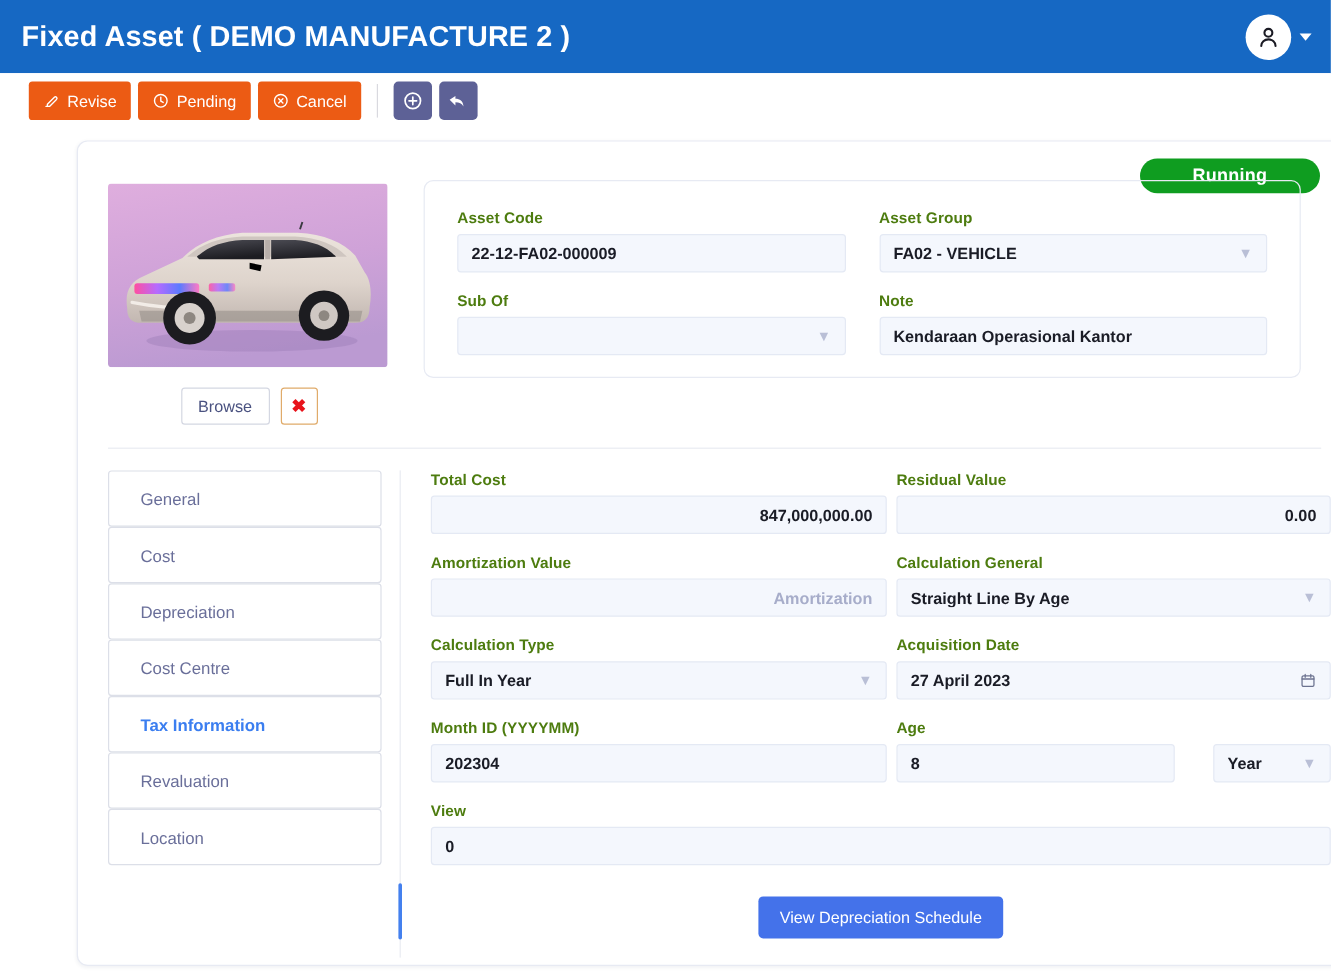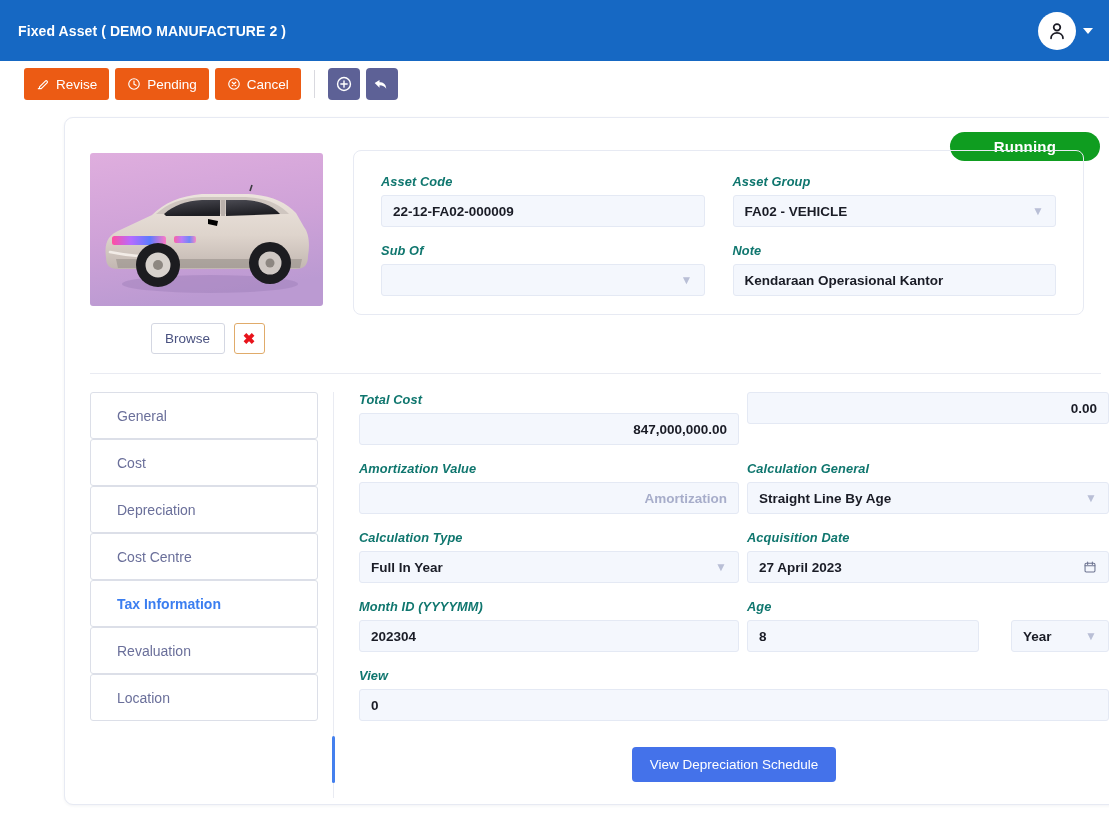--- a/index.html
+++ b/index.html
@@ -11,21 +11,21 @@
   }
 
   
   .appbar {
     position: absolute; left: 0; top: 0; width: 1109px; height: 61px;
     background: #1668c3;
     display: flex; align-items: center; justify-content: space-between;
     padding: 0 16px 0 18px;
   }
   .appbar-title {
-    color: #ffffff; font-size: 14px; font-weight: bold; letter-spacing: .1px;
+    color: #ffffff; font-size: 24px; font-weight: bold; letter-spacing: .1px;
   }
   .appbar-right { display: flex; align-items: center; gap: 7px; }
   .avatar {
     width: 38px; height: 38px; border-radius: 50%; background: #ffffff;
     display: flex; align-items: center; justify-content: center;
   }
   .caret-down {
     width: 0; height: 0; border-left: 5px solid transparent;
     border-right: 5px solid transparent; border-top: 6px solid #ffffff;
   }
@@ -89,22 +89,22 @@
 
   .info-panel {
     position: absolute; left: 288px; top: 0; width: 731px; height: 165px;
     border: 1px solid #e7eaf3; border-radius: 8px; padding: 23px 27px 0 27px;
   }
   .grid2 { display: grid; grid-template-columns: 1fr 1fr; column-gap: 28px; row-gap: 16px; }
 
   
   .field { display: flex; flex-direction: column; }
   .lbl {
-    font-size: 12.8px; font-weight: bold; color: #0f766e;
-    margin-bottom: 6px; letter-spacing: .1px; font-style: italic;
+    font-size: 12.8px; font-weight: bold; color: #4d7c0f;
+    margin-bottom: 6px; letter-spacing: .1px;
   }
   .ctl {
     height: 32px; background: #f4f7fd; border: 1px solid #e4e9f4;
     border-radius: 3px; display: flex; align-items: center;
     padding: 0 11px; font-size: 13.5px; color: #1a1c26; font-weight: bold;
     position: relative;
   }
   .ctl .val { flex: 1; overflow: hidden; white-space: nowrap; }
   .ctl .val.right { text-align: right; }
   .ctl .ph { flex: 1; text-align: right; color: #a7adca; font-weight: bold; }
@@ -357,20 +357,21 @@
       <div class="formgrid">
 
         <div class="field">
           <div class="lbl">Total Cost</div>
           <div class="ctl">
             <span class="val right">847,000,000.00</span>
           </div>
         </div>
 
         <div class="field">
+          <div class="lbl">Residual Value</div>
           <div class="ctl">
             <span class="val right">0.00</span>
           </div>
         </div>
 
         <div class="field">
           <div class="lbl">Amortization Value</div>
           <div class="ctl">
             <span class="ph">Amortization</span>
           </div>

